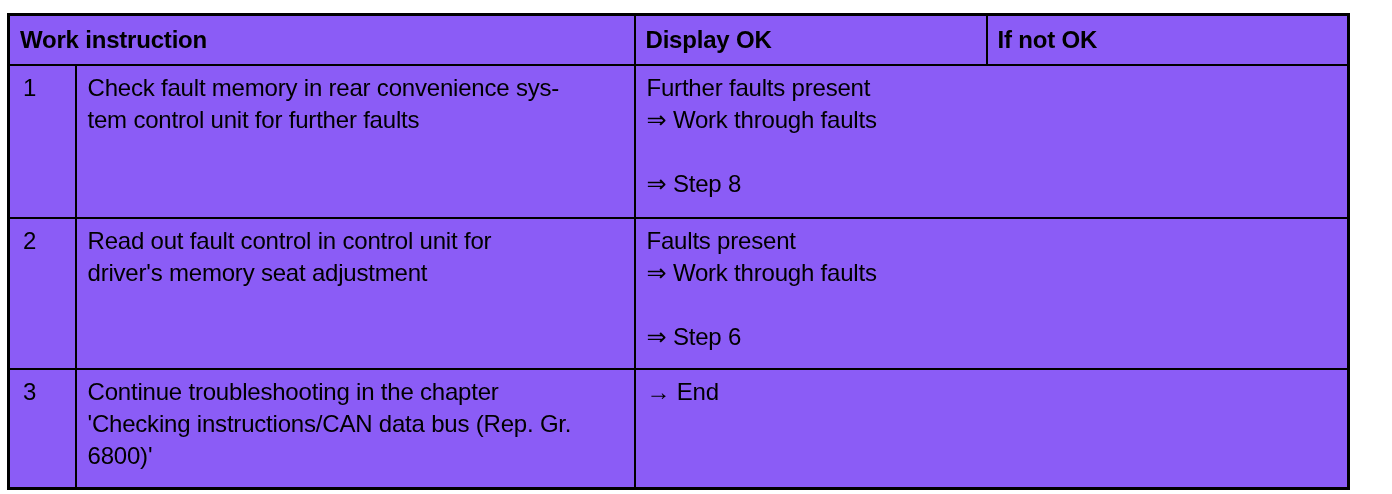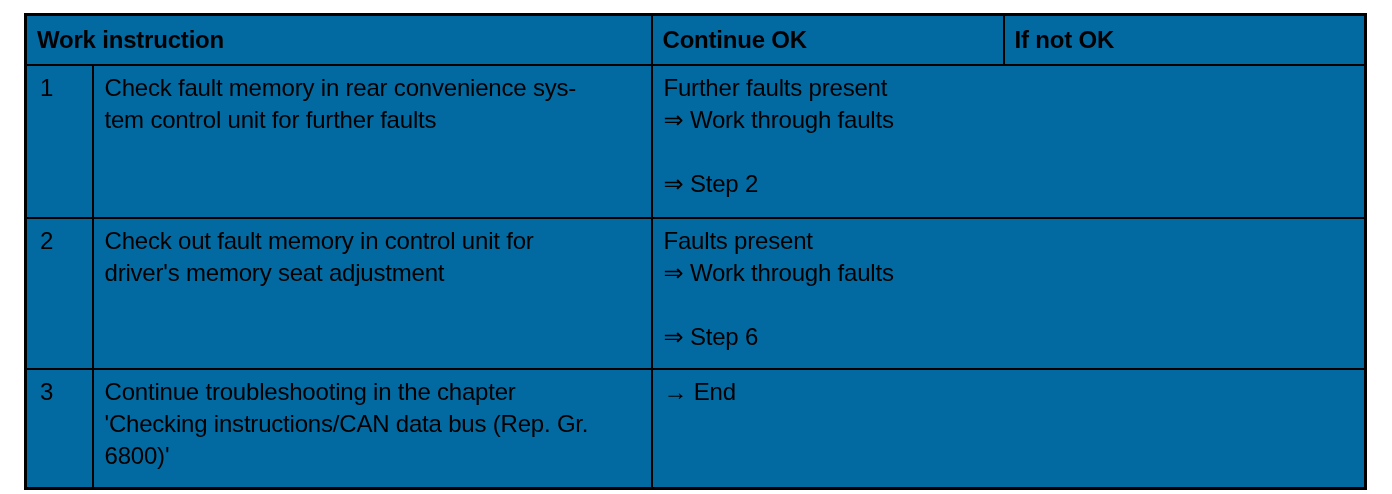--- a/index.html
+++ b/index.html
@@ -9,26 +9,26 @@
   }
   body {
     width: 1392px;
     height: 494px;
     position: relative;
     font-family: "Liberation Sans", "DejaVu Sans", sans-serif;
     color: #000000;
   }
   table.doc-table {
     position: absolute;
-    left: 24px;
+    left: 7px;
     top: 13px;
     border-collapse: collapse;
     table-layout: fixed;
     width: 1340px;
-    background: #0369a1;
+    background: #8b5cf6;
   }
   table.doc-table,
   table.doc-table th,
   table.doc-table td {
     border: 2px solid #000000;
   }
   table.doc-table {
     border-width: 3px;
   }
   th {
@@ -63,37 +63,37 @@
 <table class="doc-table">
   <colgroup>
     <col style="width:67px">
     <col style="width:559px">
     <col style="width:352px">
     <col style="width:362px">
   </colgroup>
   <thead>
     <tr>
       <th colspan="2">Work instruction</th>
-      <th>Continue OK</th>
+      <th>Display OK</th>
       <th>If not OK</th>
     </tr>
   </thead>
   <tbody>
     <tr class="row-1">
       <td class="cell-step">1</td>
       <td class="cell-instruction">Check fault memory in rear convenience sys-
 tem control unit for further faults</td>
       <td class="cell-result" colspan="2">Further faults present
 ⇒ Work through faults
 
-⇒ Step 2</td>
+⇒ Step 8</td>
     </tr>
     <tr class="row-2">
       <td class="cell-step">2</td>
-      <td class="cell-instruction">Check out fault memory in control unit for
+      <td class="cell-instruction">Read out fault control in control unit for
 driver's memory seat adjustment</td>
       <td class="cell-result" colspan="2">Faults present
 ⇒ Work through faults
 
 ⇒ Step 6</td>
     </tr>
     <tr class="row-3">
       <td class="cell-step">3</td>
       <td class="cell-instruction">Continue troubleshooting in the chapter
 'Checking instructions/CAN data bus (Rep. Gr.

